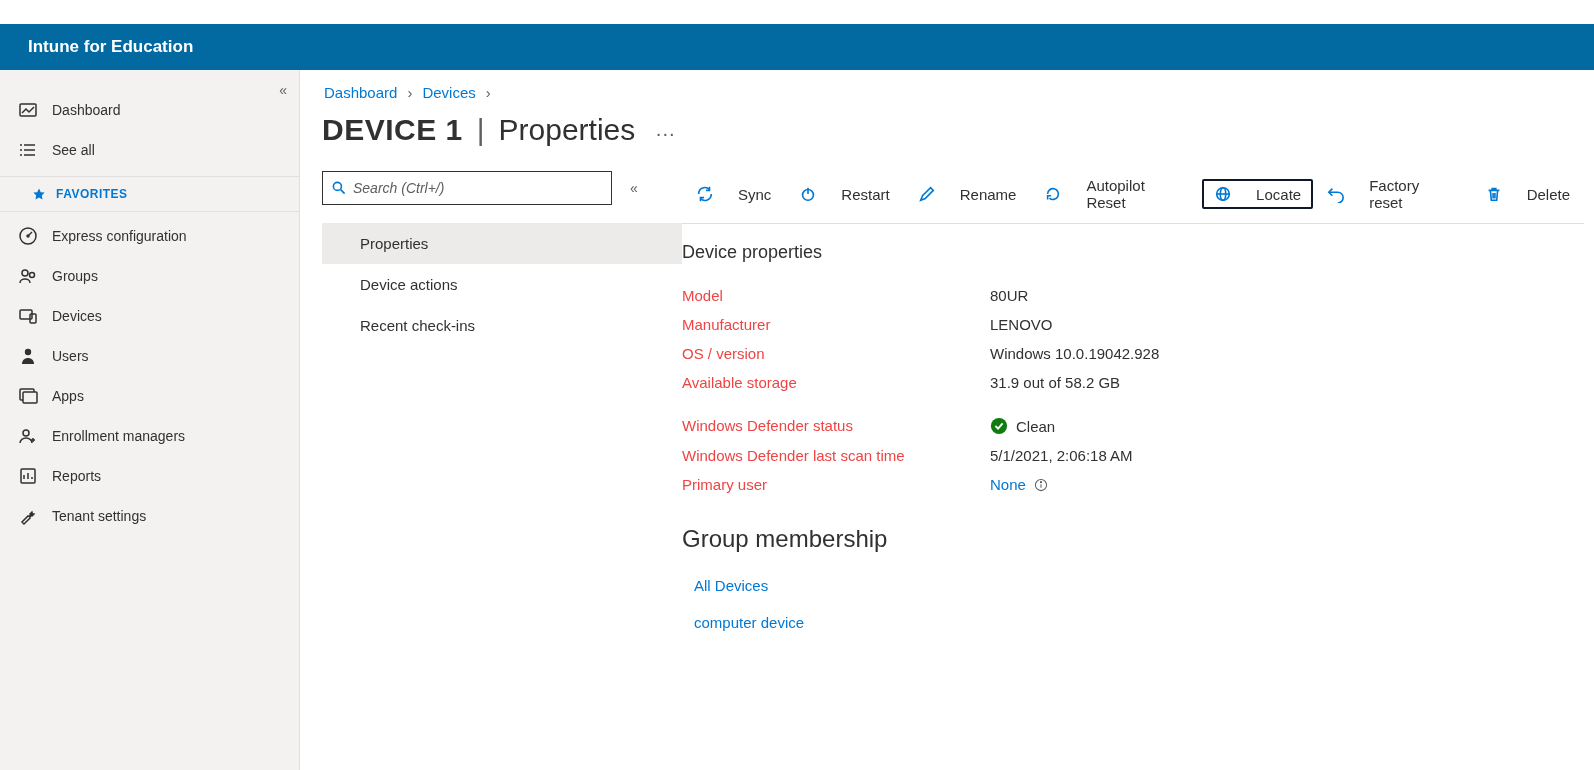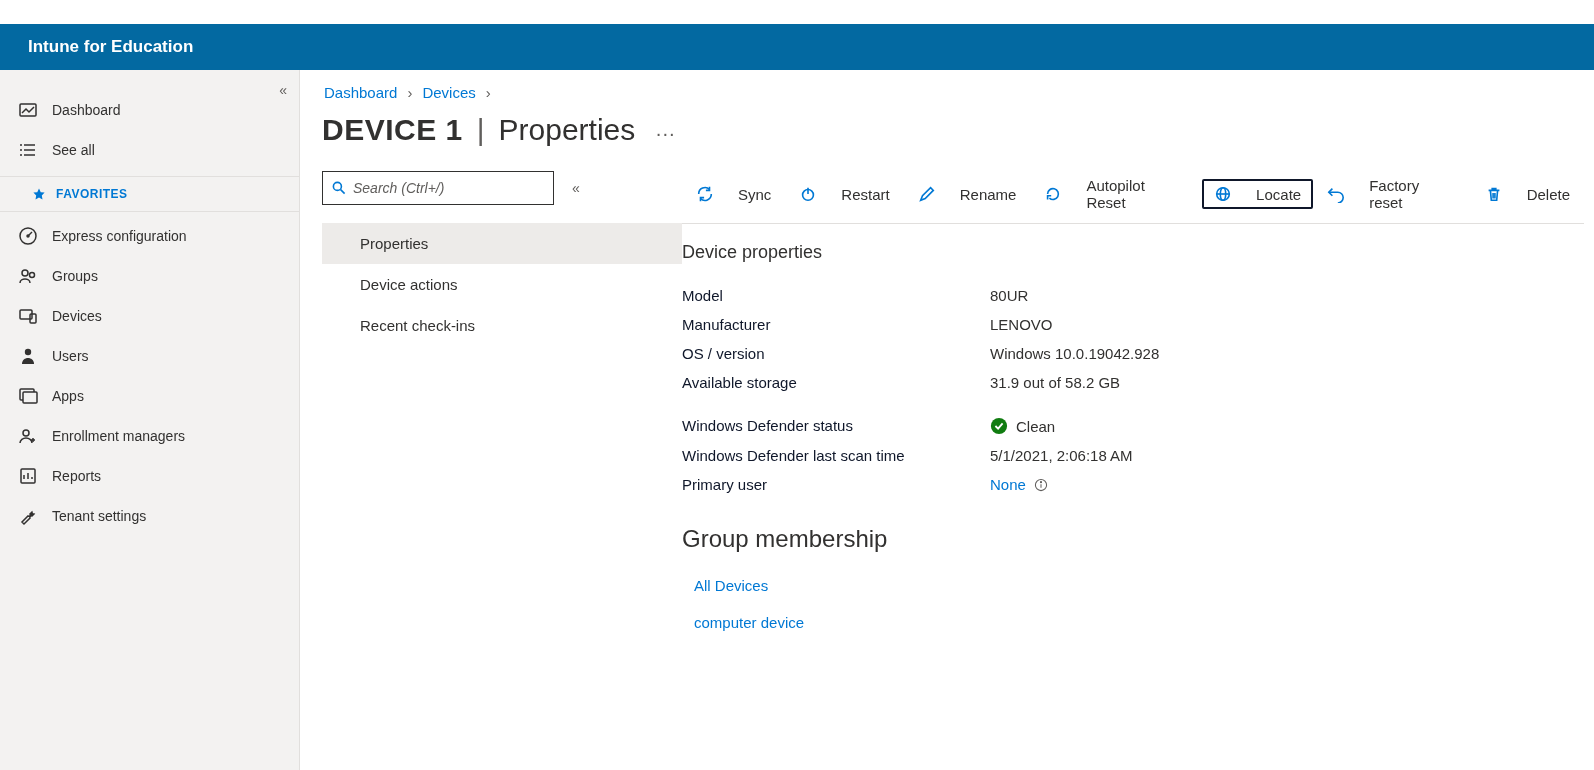--- a/index.html
+++ b/index.html
@@ -18,36 +18,36 @@
   .breadcrumb a { color: #0078d4; text-decoration: none; cursor: pointer; }
   .breadcrumb .sep { color: #605e5c; }
   .page-title-row { display: flex; align-items: baseline; gap: 14px; margin-bottom: 24px; }
   .page-title-device { font-size: 30px; font-weight: 700; letter-spacing: 0.5px; }
   .page-title-pipe { font-size: 30px; color: #605e5c; font-weight: 300; }
   .page-title-sub { font-size: 30px; font-weight: 400; }
   .page-title-more { color: #605e5c; font-size: 20px; margin-left: 6px; cursor: pointer; }
   .content-row { display: flex; flex: 1; }
   .left-pane { width: 360px; }
   .search-row { display: flex; align-items: center; gap: 18px; margin-bottom: 18px; }
-  .search-box { display: flex; align-items: center; border: 1px solid #323130; height: 34px; width: 232px; padding: 5px 8px; gap: 6px; }
+  .search-box { display: flex; align-items: center; border: 1px solid #323130; height: 34px; width: 290px; padding: 5px 8px; gap: 6px; }
   .search-box input { border: none; outline: none; flex: 1; font-size: 14px; color: #605e5c; font-style: italic; background: transparent; }
   .search-box input::placeholder { font-style: italic; color: #605e5c; }
   .collapse-left { color: #605e5c; font-size: 14px; cursor: pointer; }
   .section-h { font-size: 16px; font-weight: 600; padding: 6px 0 10px 0; }
   .detail-item { padding: 12px 0 12px 36px; font-size: 15px; cursor: pointer; border-left: 2px solid transparent; }
   .detail-item.active { background: #edebe9; }
   .right-pane { flex: 1; padding-right: 10px; }
   .toolbar { display: flex; align-items: center; border-bottom: 1px solid #e1dfdd; padding-bottom: 6px; margin-bottom: 18px; gap: 0; }
   .tb-btn { display: flex; align-items: center; gap: 24px; padding: 6px 14px; cursor: pointer; font-size: 15px; color: #323130; }
   .tb-btn svg { width: 18px; height: 18px; }
   .tb-icon-blue { color: #0078d4; }
   .locate-highlight { border: 2px solid #0f172a; border-radius: 2px; padding: 4px 10px; }
   .props-h { font-size: 18px; margin-bottom: 18px; }
   .prop-row { display: flex; padding: 6px 0; font-size: 15px; }
-  .prop-label { width: 308px; color: #0f172a; }
+  .prop-label { width: 308px; color: #ef4444; }
   .prop-val { color: #323130; display: flex; align-items: center; gap: 8px; }
   .prop-val.link { color: #0078d4; cursor: pointer; }
   .status-ok { width: 18px; height: 18px; }
   .group-h { font-size: 24px; margin: 26px 0 14px 0; }
   .group-link { color: #0078d4; padding: 10px 0 10px 12px; font-size: 15px; cursor: pointer; display: block; }
   .info-icon { width: 14px; height: 14px; color: #605e5c; }
 </style>
 </head>
 <body>
 

